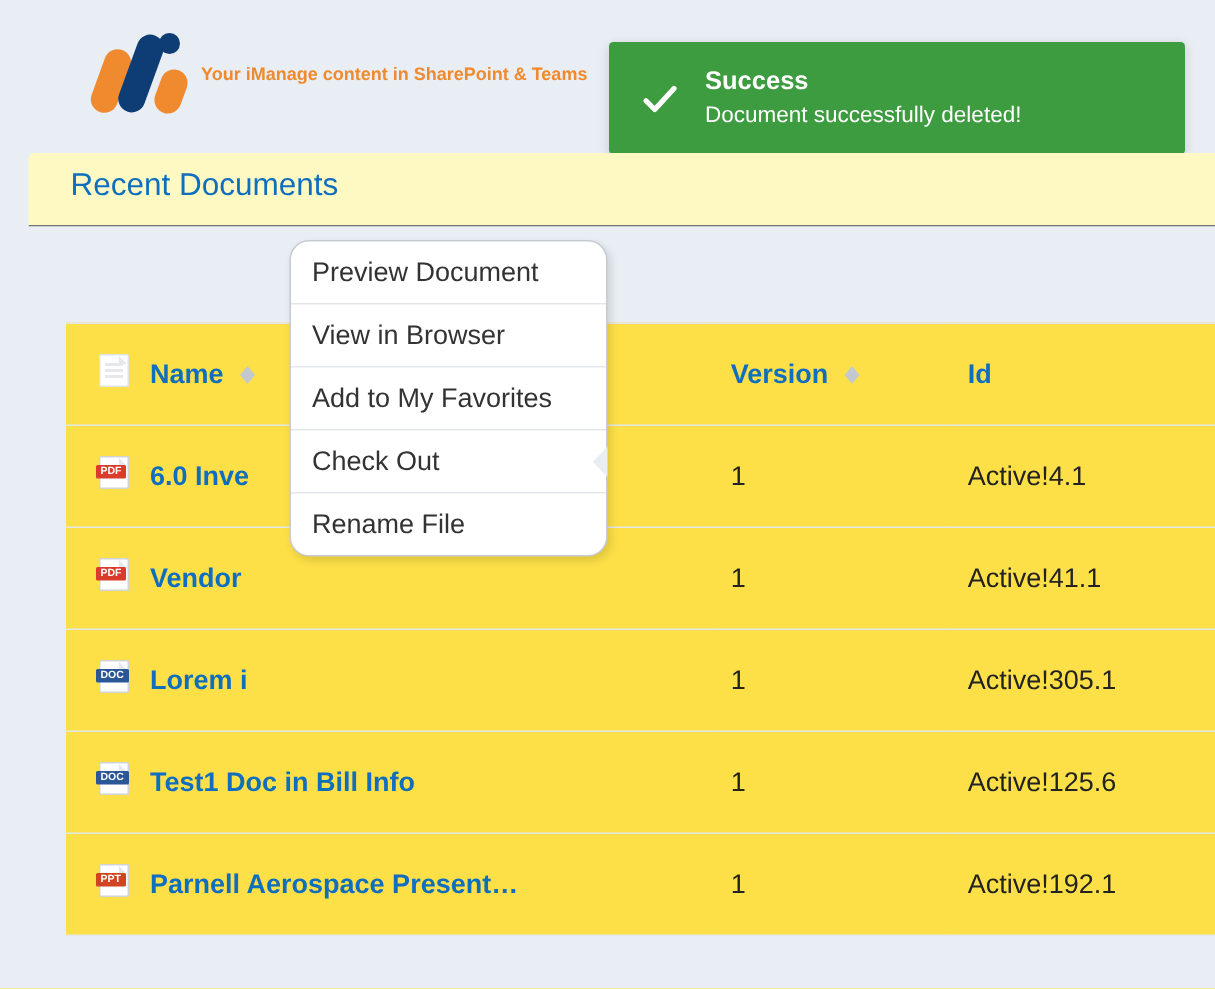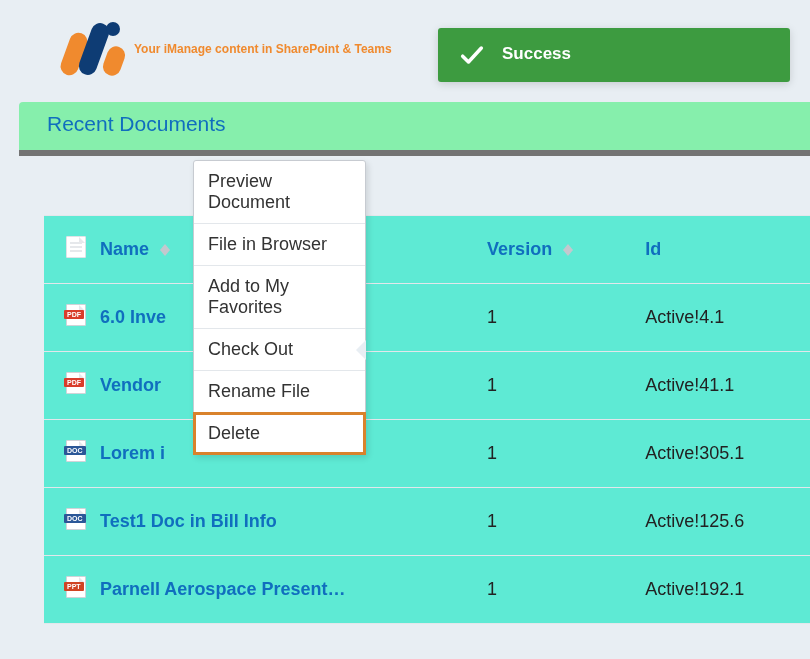--- a/index.html
+++ b/index.html
@@ -56,51 +56,51 @@
     font-size: 12px;
     font-weight: 600;
     margin-top: 2px;
   }
 
   
   .toast {
     position: absolute;
     top: 28px;
     right: 20px;
-    width: 352px;
+    width: 384px;
     background: #3d9b40;
     color: #fff;
     border-radius: 3px;
     padding: 16px 18px 18px 64px;
     box-shadow: 0 2px 8px rgba(0,0,0,.15);
   }
   .toast .check {
     position:absolute; left:20px; top:50%; transform:translateY(-50%);
     width:28px; height:28px;
   }
   .toast .check svg { width:28px; height:28px; }
   .toast .t-title { font-weight:700; font-size:17px; }
   .toast .t-msg   { font-size:15px; margin-top:4px; }
 
   
   .card {
     position:absolute;
     left:19px; right:0; top:102px;
-    background:#86efac;
+    background:#fef9c3;
     border-radius:4px 0 0 0;
     padding:10px 28px 14px;
-    border-bottom:6px solid #737373;
+    border-bottom:1px solid #737373;
   }
   .card .title { color:#106ebe; font-size:21px; }
 
   
   .table-wrap {
     position:absolute;
     left:44px; right:0; top:215px;
-    background:#5eead4;
+    background:#fde047;
   }
   table { width:100%; border-collapse:collapse; }
   th, td {
     text-align:left;
     padding:20px 12px;
     border-bottom:1px solid #e3e7eb;
     border-top:1px solid #e3e7eb;
     font-size:18px;
   }
   th { color:#106ebe; font-weight:600; position:relative; }
@@ -136,24 +136,24 @@
   .ftype.blank { border-color:#e0e3e7; }
   .ftype.blank::after {
     content:""; position:absolute; left:3px; right:3px; top:5px; height:2px;
     background:#e6e8eb; box-shadow:0 4px 0 #e6e8eb, 0 8px 0 #e6e8eb;
   }
 
   
   .ctx {
     position:absolute;
     left:193px; top:160px;
-    width:173px;
+    width:212px;
     background:#fff;
     border:1px solid #c7cbd1;
-    border-radius:3px;
+    border-radius:13px;
     box-shadow:2px 3px 6px rgba(0,0,0,.12);
     z-index:30;
   }
   .ctx .item {
     padding:10px 14px;
     font-size:18px;
     color:#333;
     border-bottom:1px solid #e3e7eb;
     position:relative;
     cursor:pointer;
@@ -190,20 +190,21 @@
   </div>
 </div>
 
 <div class="toast">
   <span class="check">
     <svg viewBox="0 0 24 24" fill="none" stroke="#fff" stroke-width="3" stroke-linecap="round" stroke-linejoin="round">
         <polyline points="4 13 9 18 20 6"></polyline>
       </svg>
   </span>
   <div class="t-title">Success</div>
+  <div class="t-msg">Document successfully deleted!</div>
 </div>
 
 <div class="card">
   <div class="title">Recent Documents</div>
 </div>
 
 <div class="table-wrap">
   <table>
     <thead>
       <tr>
@@ -267,18 +268,17 @@
           <td class="col-name"><a href="#">Parnell Aerospace Present…</a></td>
           <td class="col-version">1</td>
           <td class="col-id">Active!192.1</td>
         </tr>
       </tbody>
   </table>
 </div>
 
 <div class="ctx" id="ctx">
     <div class="item">Preview Document</div>
-    <div class="item">File in Browser</div>
+    <div class="item">View in Browser</div>
     <div class="item">Add to My Favorites</div>
     <div class="item submenu">Check Out</div>
     <div class="item">Rename File</div>
-    <div class="item hl">Delete</div>
   </div>
 
 </body></html>

